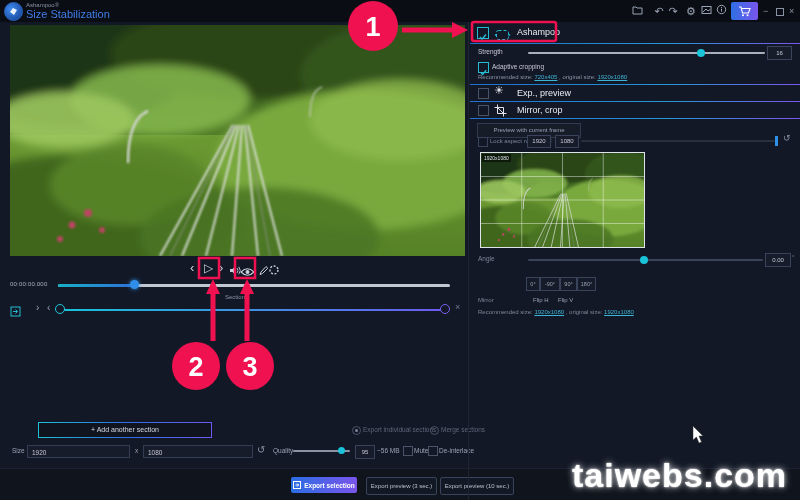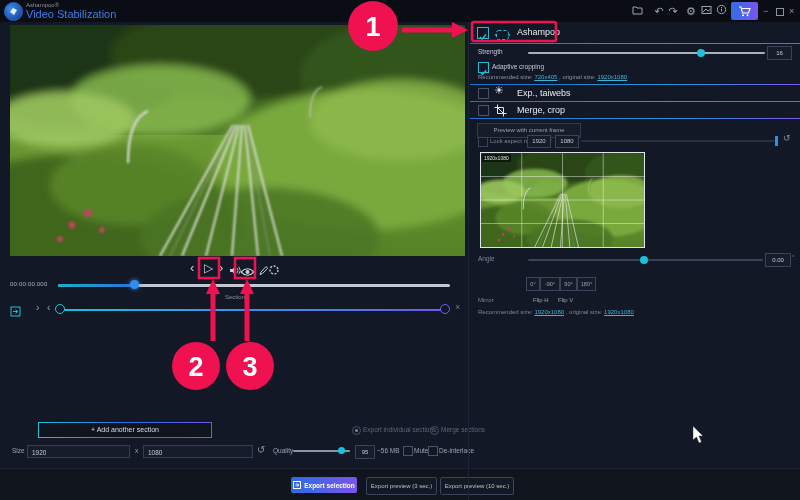--- a/index.html
+++ b/index.html
@@ -128,21 +128,21 @@
     </defs>
   </svg>
 
   <div class="abs titlebar">
     <div class="abs logo">
       <svg width="11" height="11" viewBox="0 0 11 11">
           <path d="M2,6 L5,2 L9,4 L6,9 Z" fill="#fff" opacity=".9"></path>
         </svg>
     </div>
     <div class="abs brand-small">Ashampoo®</div>
-    <div class="abs brand-title">Video Stabilization</div>
+    <div class="abs brand-title">Size Stabilization</div>
 
     <div class="abs tb-ico" style="left:630px">
       <svg width="11" height="10" viewBox="0 0 11 10">
           <path d="M1,2 h3 l1,1 h5 v6 h-9 z" fill="none" stroke="#9aa3b5"></path>
         </svg>
     </div>
     <div class="abs tb-ico" style="left:652px">↶</div>
     <div class="abs tb-ico" style="left:666px">↷</div>
     <div class="abs tb-ico" style="left:684px">⚙</div>
     <div class="abs tb-ico" style="left:699px">
@@ -285,30 +285,30 @@
   <div class="abs tiny" style="left:478px;top:74px;color:#8a93a5">
     <span>Recommended size:</span>
     <span class="link">720x405</span>
     <span>, original size:</span>
     <span class="link">1920x1080</span>
   </div>
   <div class="abs hdiv" style="top:84px"></div>
 
   <div class="abs cb" style="left:478px;top:88px;width:9px;height:9px"></div>
   <div class="abs" style="left:494px;top:84px;font-size:11px;color:#dfe3ea">☀</div>
-  <div class="abs sec-title" style="left:517px;top:88px">Exp., taiwebs</div>
+  <div class="abs sec-title" style="left:517px;top:88px">Exp., preview</div>
   <div class="abs hdiv" style="top:101px"></div>
 
   <div class="abs cb" style="left:478px;top:105px;width:9px;height:9px"></div>
   <div class="abs" style="left:494px;top:103px">
     <svg width="13" height="13" viewBox="0 0 13 13">
         <path d="M3.5,0.5 V9.5 H12.5 M0.5,3.5 H9.5 V12.5 M3.5,3.5 l6,6" fill="none" stroke="#dfe3ea"></path>
       </svg>
   </div>
-  <div class="abs sec-title" style="left:517px;top:105px">Merge, crop</div>
+  <div class="abs sec-title" style="left:517px;top:105px">Mirror, crop</div>
   <div class="abs hdiv" style="top:118px"></div>
 
   <div class="abs" style="left:477px;top:123px;width:102px;height:13px;border:1px solid #313b50;background:#171c29;font-size:6px;color:#98a1b3;text-align:center;line-height:13px">Preview with current frame</div>
 
   <div class="abs cb" style="left:478px;top:137px;width:8px;height:8px;border-color:#39445c"></div>
   <div class="abs tiny dim" style="left:490px;top:138px">Lock aspect ratio</div>
   <div class="abs vbox" style="left:527px;top:135px;width:22px;height:11px;line-height:11px">1920</div>
   <div class="abs tiny dim" style="left:551px;top:137px">:</div>
   <div class="abs vbox" style="left:555px;top:135px;width:22px;height:11px;line-height:11px">1080</div>
   <div class="abs track" style="left:581px;top:140px;width:194px;background:#27303f"></div>
@@ -345,20 +345,21 @@
   <div class="abs tiny" style="left:533px;top:297px;color:#98a1b3">Flip H</div>
   <div class="abs tiny" style="left:558px;top:297px;color:#98a1b3">Flip V</div>
 
   <div class="abs tiny" style="left:478px;top:309px;color:#7c8598">
     <span>Recommended size:</span>
     <span class="link">1920x1080</span>
     <span>, original size:</span>
     <span class="link">1920x1080</span>
   </div>
 
+  <div class="abs watermark">taiwebs.com</div>
 
   <svg class="abs overlay" width="800" height="500">
     <rect x="199" y="258" width="20" height="20" fill="none" stroke="#ef1150" stroke-width="2.5"></rect>
     <rect x="235" y="258" width="20" height="20" fill="none" stroke="#ef1150" stroke-width="2.5"></rect>
     <rect x="472" y="22" width="84" height="19" rx="2" fill="none" stroke="#ef1150" stroke-width="2.5"></rect>
     <line x1="402" y1="30" x2="452" y2="30" stroke="#ef1150" stroke-width="5"></line>
     <polygon points="452,22 468,30 452,38" fill="#ef1150"></polygon>
     <line x1="213" y1="341" x2="213" y2="294" stroke="#ef1150" stroke-width="5"></line>
     <polygon points="206,294 220,294 213,279" fill="#ef1150"></polygon>
     <line x1="247" y1="341" x2="247" y2="294" stroke="#ef1150" stroke-width="5"></line>

